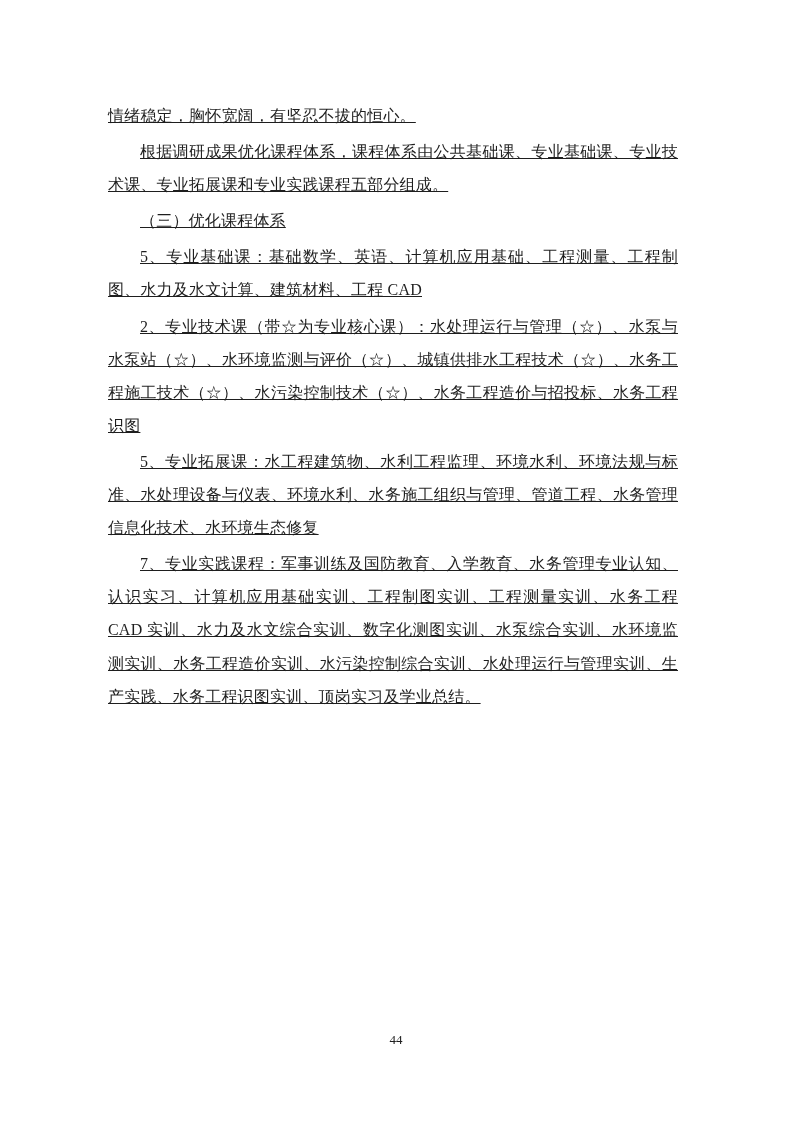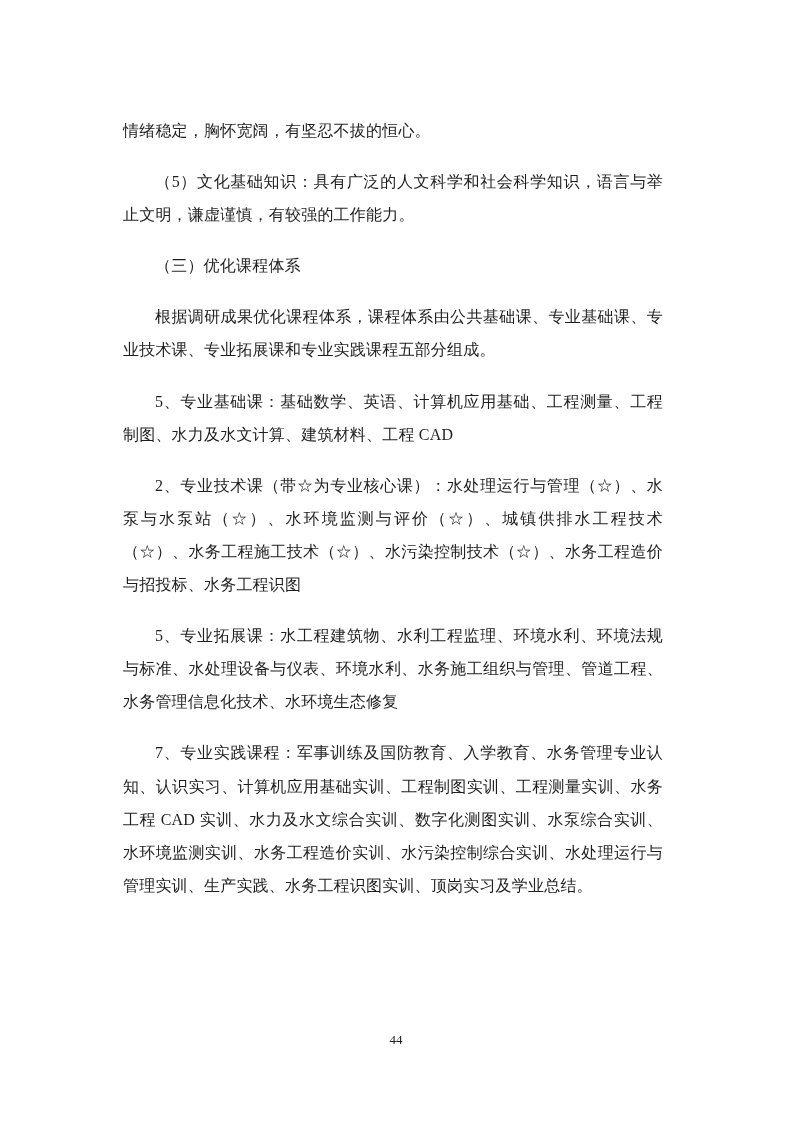--- a/index.html
+++ b/index.html
@@ -21,44 +21,44 @@
     left: 105px;
     top: 96px;
     width: 576px;
     font-size: 16px;
     line-height: 33.1px;
     text-align: justify;
     text-justify: inter-character;
     letter-spacing: 0.2px;
   }
   .para {
-    margin: 18px;
+    margin: 3px;
     padding: 0;
+    text-decoration: underline;
   }
   .para.indent {
     text-indent: 2em;
   }
   .footer {
     position: absolute;
     left: 0;
     top: 1032px;
     width: 100%;
     text-align: center;
     font-size: 13px;
     color: #1e1e1e;
   }
 </style>
 </head>
 <body>
 
 <div class="page">
   <div class="content">
       <p class="para">情绪稳定，胸怀宽阔，有坚忍不拔的恒心。</p>
-      <p class="para indent">（5）文化基础知识：具有广泛的人文科学和社会科学知识，语言与举止文明，谦虚谨慎，有较强的工作能力。</p>
+      <p class="para indent">根据调研成果优化课程体系，课程体系由公共基础课、专业基础课、专业技术课、专业拓展课和专业实践课程五部分组成。</p>
       <p class="para indent">（三）优化课程体系</p>
-      <p class="para indent">根据调研成果优化课程体系，课程体系由公共基础课、专业基础课、专业技术课、专业拓展课和专业实践课程五部分组成。</p>
       <p class="para indent">5、专业基础课：基础数学、英语、计算机应用基础、工程测量、工程制图、水力及水文计算、建筑材料、工程 CAD</p>
       <p class="para indent">2、专业技术课（带☆为专业核心课）：水处理运行与管理（☆）、水泵与水泵站（☆）、水环境监测与评价（☆）、城镇供排水工程技术（☆）、水务工程施工技术（☆）、水污染控制技术（☆）、水务工程造价与招投标、水务工程识图</p>
       <p class="para indent">5、专业拓展课：水工程建筑物、水利工程监理、环境水利、环境法规与标准、水处理设备与仪表、环境水利、水务施工组织与管理、管道工程、水务管理信息化技术、水环境生态修复</p>
       <p class="para indent">7、专业实践课程：军事训练及国防教育、入学教育、水务管理专业认知、认识实习、计算机应用基础实训、工程制图实训、工程测量实训、水务工程 CAD 实训、水力及水文综合实训、数字化测图实训、水泵综合实训、水环境监测实训、水务工程造价实训、水污染控制综合实训、水处理运行与管理实训、生产实践、水务工程识图实训、顶岗实习及学业总结。</p>
     </div>
   <div class="footer">44</div>
 </div>
 
 </body></html>

